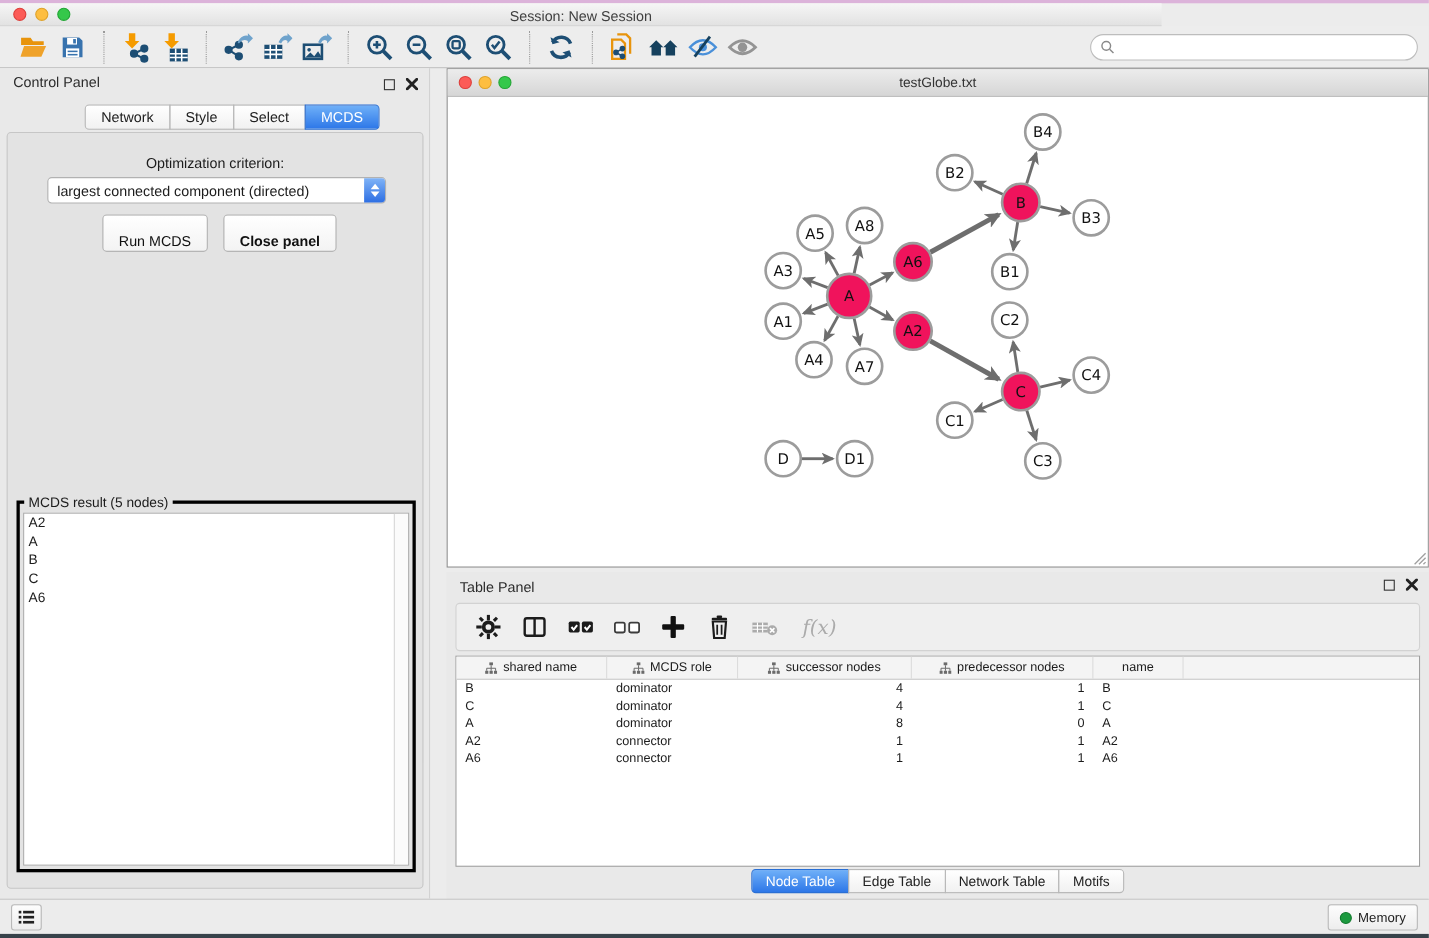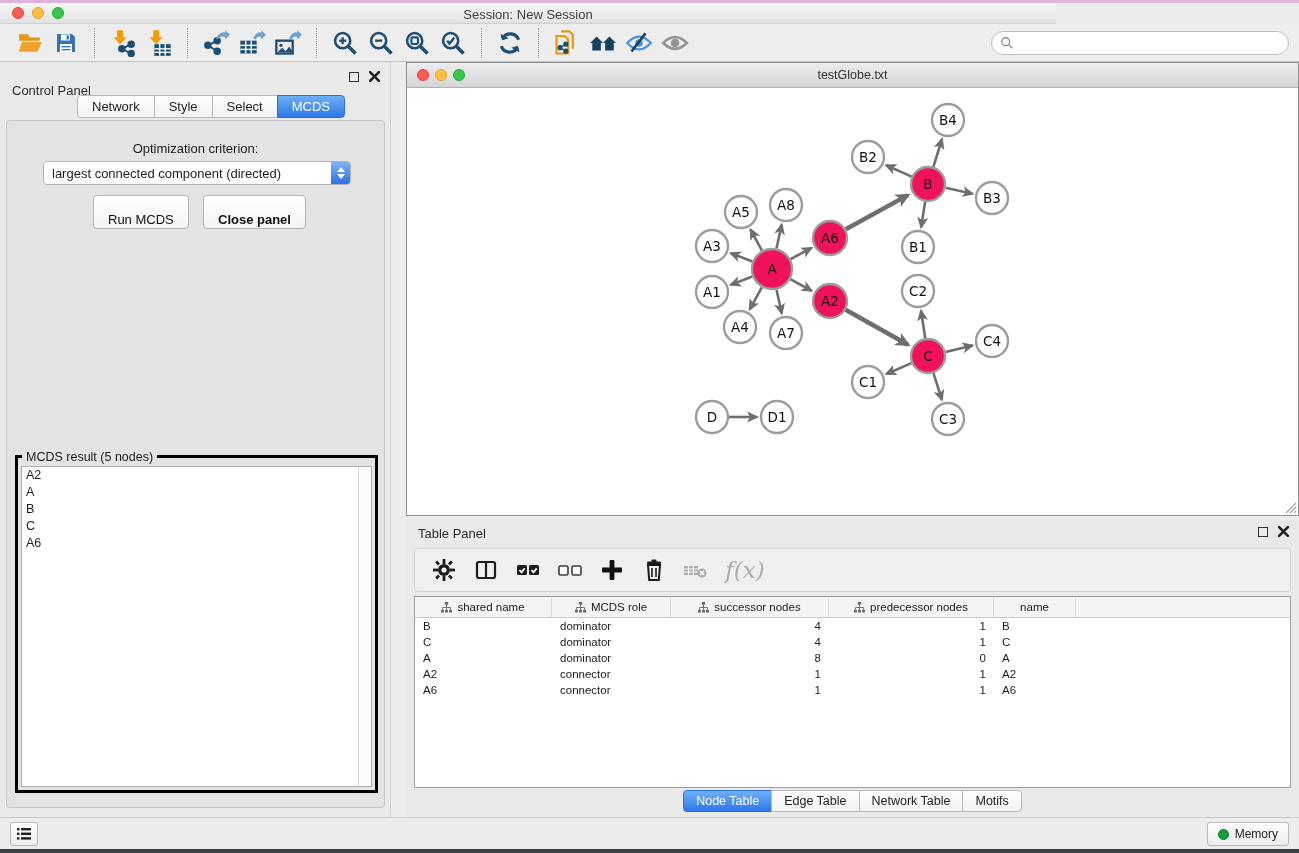--- a/index.html
+++ b/index.html
@@ -18,21 +18,21 @@
   .tb-group { display:flex; align-items:center; height:34px; padding:0 6px; }
   .tb-sep { width:1px; height:30px; border-left:1px dotted #9a9a9a; margin:0 4px; }
   .tb-btn { width:36px; height:32px; display:flex; align-items:center; justify-content:center; cursor:default; }
   .tb-btn svg { display:block; }
   #toolbar-search { margin-left:auto; margin-right:10px; width:298px; height:24px; border:1px solid #bdbdbd; border-radius:12px; background:#fff; display:flex; align-items:center; padding:0 8px; }
   #toolbar-search input { border:none; outline:none; flex:1; font-size:12px; background:transparent; font-family:inherit; }
 
   
   #control-panel { left:0; top:62px; width:391px; height:755px; background:#e9e9e9; border-right:1px solid #d2d2d2; }
   #cp-titlebar { left:0; top:0; width:100%; height:32px; }
-  #cp-title { left:12px; top:21px; font-size:13px; color:#2c2c2c; position:absolute; }
+  #cp-title { left:12px; top:5px; font-size:13px; color:#2c2c2c; position:absolute; }
   .panel-icons { position:absolute; right:10px; top:9px; display:flex; gap:10px; align-items:center; }
   .float-icon { width:10px; height:10px; border:1.6px solid #333; }
   .close-icon svg { display:block; }
   .tabs-row { position:absolute; display:flex; }
   .tab { border:1px solid #b9b9b9; background:linear-gradient(#ffffff,#f1f1f1); padding:3px 14px; font-size:13px; color:#222; margin-left:-1px; }
   .tab:first-child { border-radius:4px 0 0 4px; margin-left:0; }
   .tab:last-child { border-radius:0 4px 4px 0; }
   .tab.selected { background:linear-gradient(#6fb0f8,#2d77e8); color:#fff; border-color:#2a6fd4; }
   #cp-content { left:6px; top:58px; width:379px; height:688px; background:#e3e3e3; border:1px solid #c6c6c6; border-radius:4px; }
   #opt-label { width:100%; text-align:center; top:20px; position:absolute; font-size:13px; }
@@ -53,21 +53,21 @@
   #nw-titlebar { left:0; top:0; width:100%; height:25px; background:linear-gradient(#ececec,#d6d6d6); border-bottom:1px solid #b0b0b0; }
   #nw-title { width:100%; text-align:center; top:5px; position:absolute; font-size:12.5px; color:#333; }
   #graph-svg { position:absolute; left:0; top:25px; }
   #nw-grip { position:absolute; right:1px; bottom:1px; }
 
   
   #table-panel { left:406px; top:520px; width:893px; height:297px; background:#e9e9e9; }
   #tp-title { left:12px; top:6px; position:absolute; font-size:13px; color:#2c2c2c; }
   #tp-toolbar { position:absolute; left:8px; top:28px; width:877px; height:44px; background:#efefef; border:1px solid #d2d2d2; border-radius:4px; display:flex; align-items:center; padding-left:12px; gap:8px; }
   .tp-btn { width:34px; height:34px; display:flex; align-items:center; justify-content:center; }
-  #fx-label { font-family:"DejaVu Serif","Liberation Serif",serif; font-style:italic; font-size:23px; color:#ababab; }
+  #fx-label { font-family:"DejaVu Serif","Liberation Serif",serif; font-style:italic; font-size:18px; color:#ababab; }
   #tp-table { position:absolute; left:8px; top:76px; width:877px; height:192px; background:#fff; border:1px solid #9e9e9e; }
   #tp-header { display:flex; height:21px; background:#f4f4f4; border-bottom:1px solid #c9c9c9; }
   .th { display:flex; align-items:center; justify-content:center; gap:5px; font-size:11.5px; color:#1a1a1a; border-right:1px solid #dcdcdc; position:relative; }
   .tr { display:flex; height:16px; align-items:center; }
   .td { font-size:11.5px; padding:0 8px; white-space:nowrap; overflow:hidden; }
   #tp-tabs { position:absolute; left:0; right:0; top:270px; display:flex; justify-content:center; }
   #tp-tabs .tab { padding:3px 12px; font-size:12.5px; }
 
   
   #status-bar { left:0; top:817px; width:1299px; height:32px; background:#ececec; border-top:1px solid #c8c8c8;padding-left:12px; }

